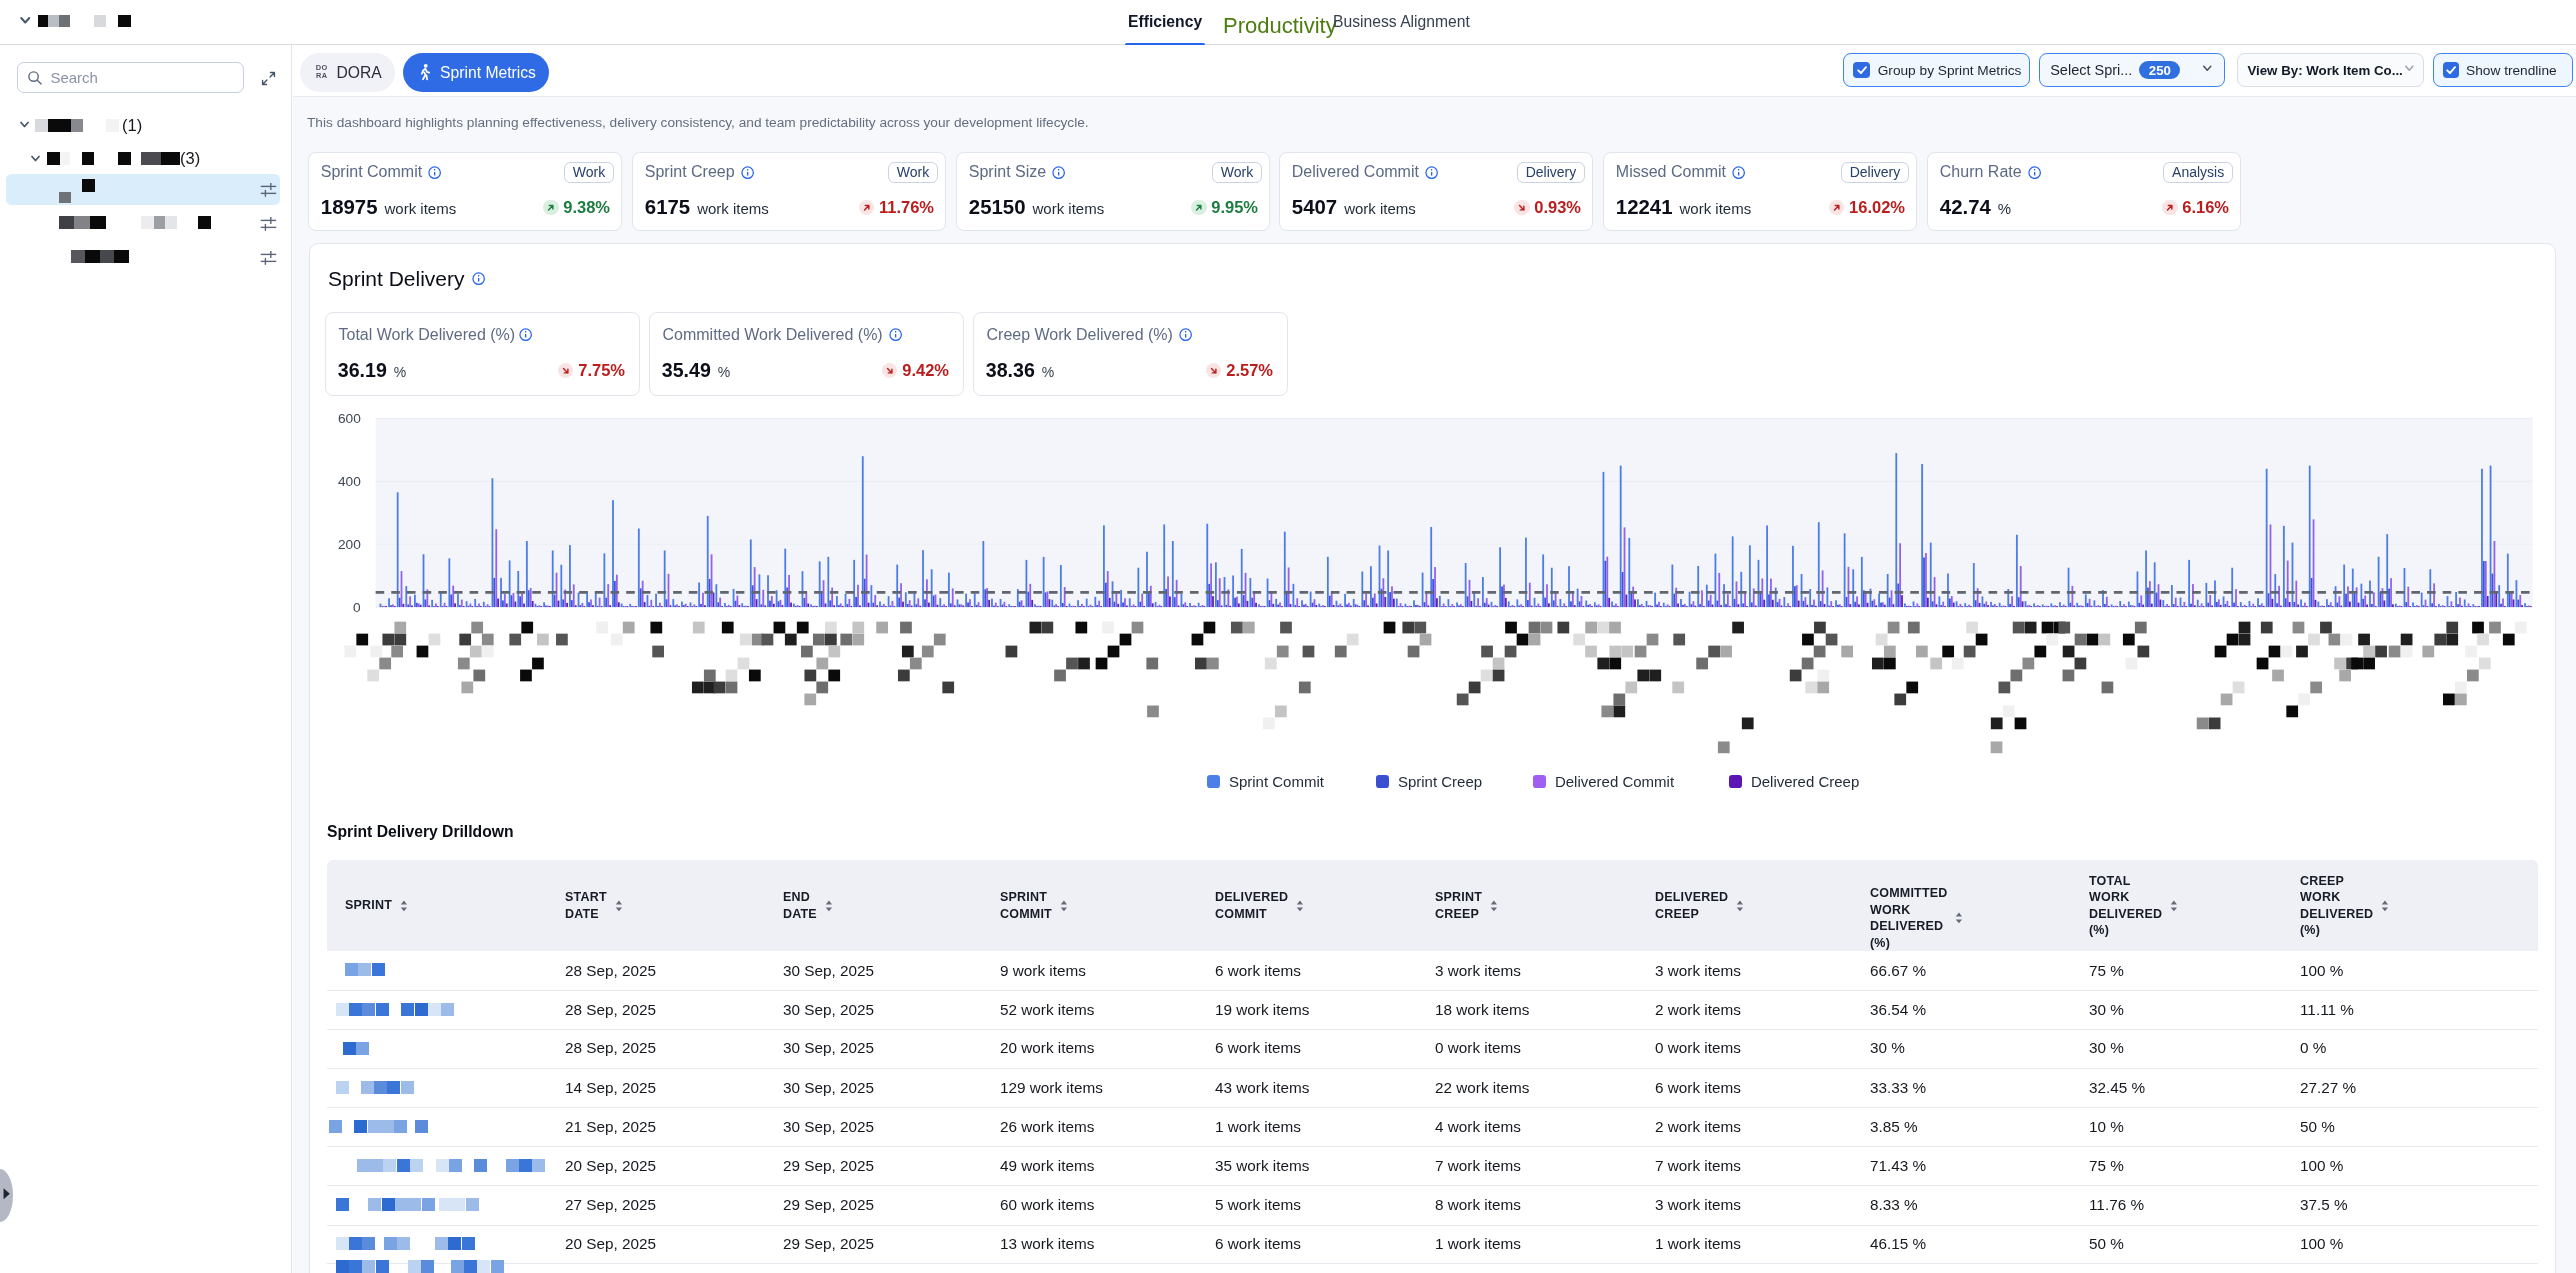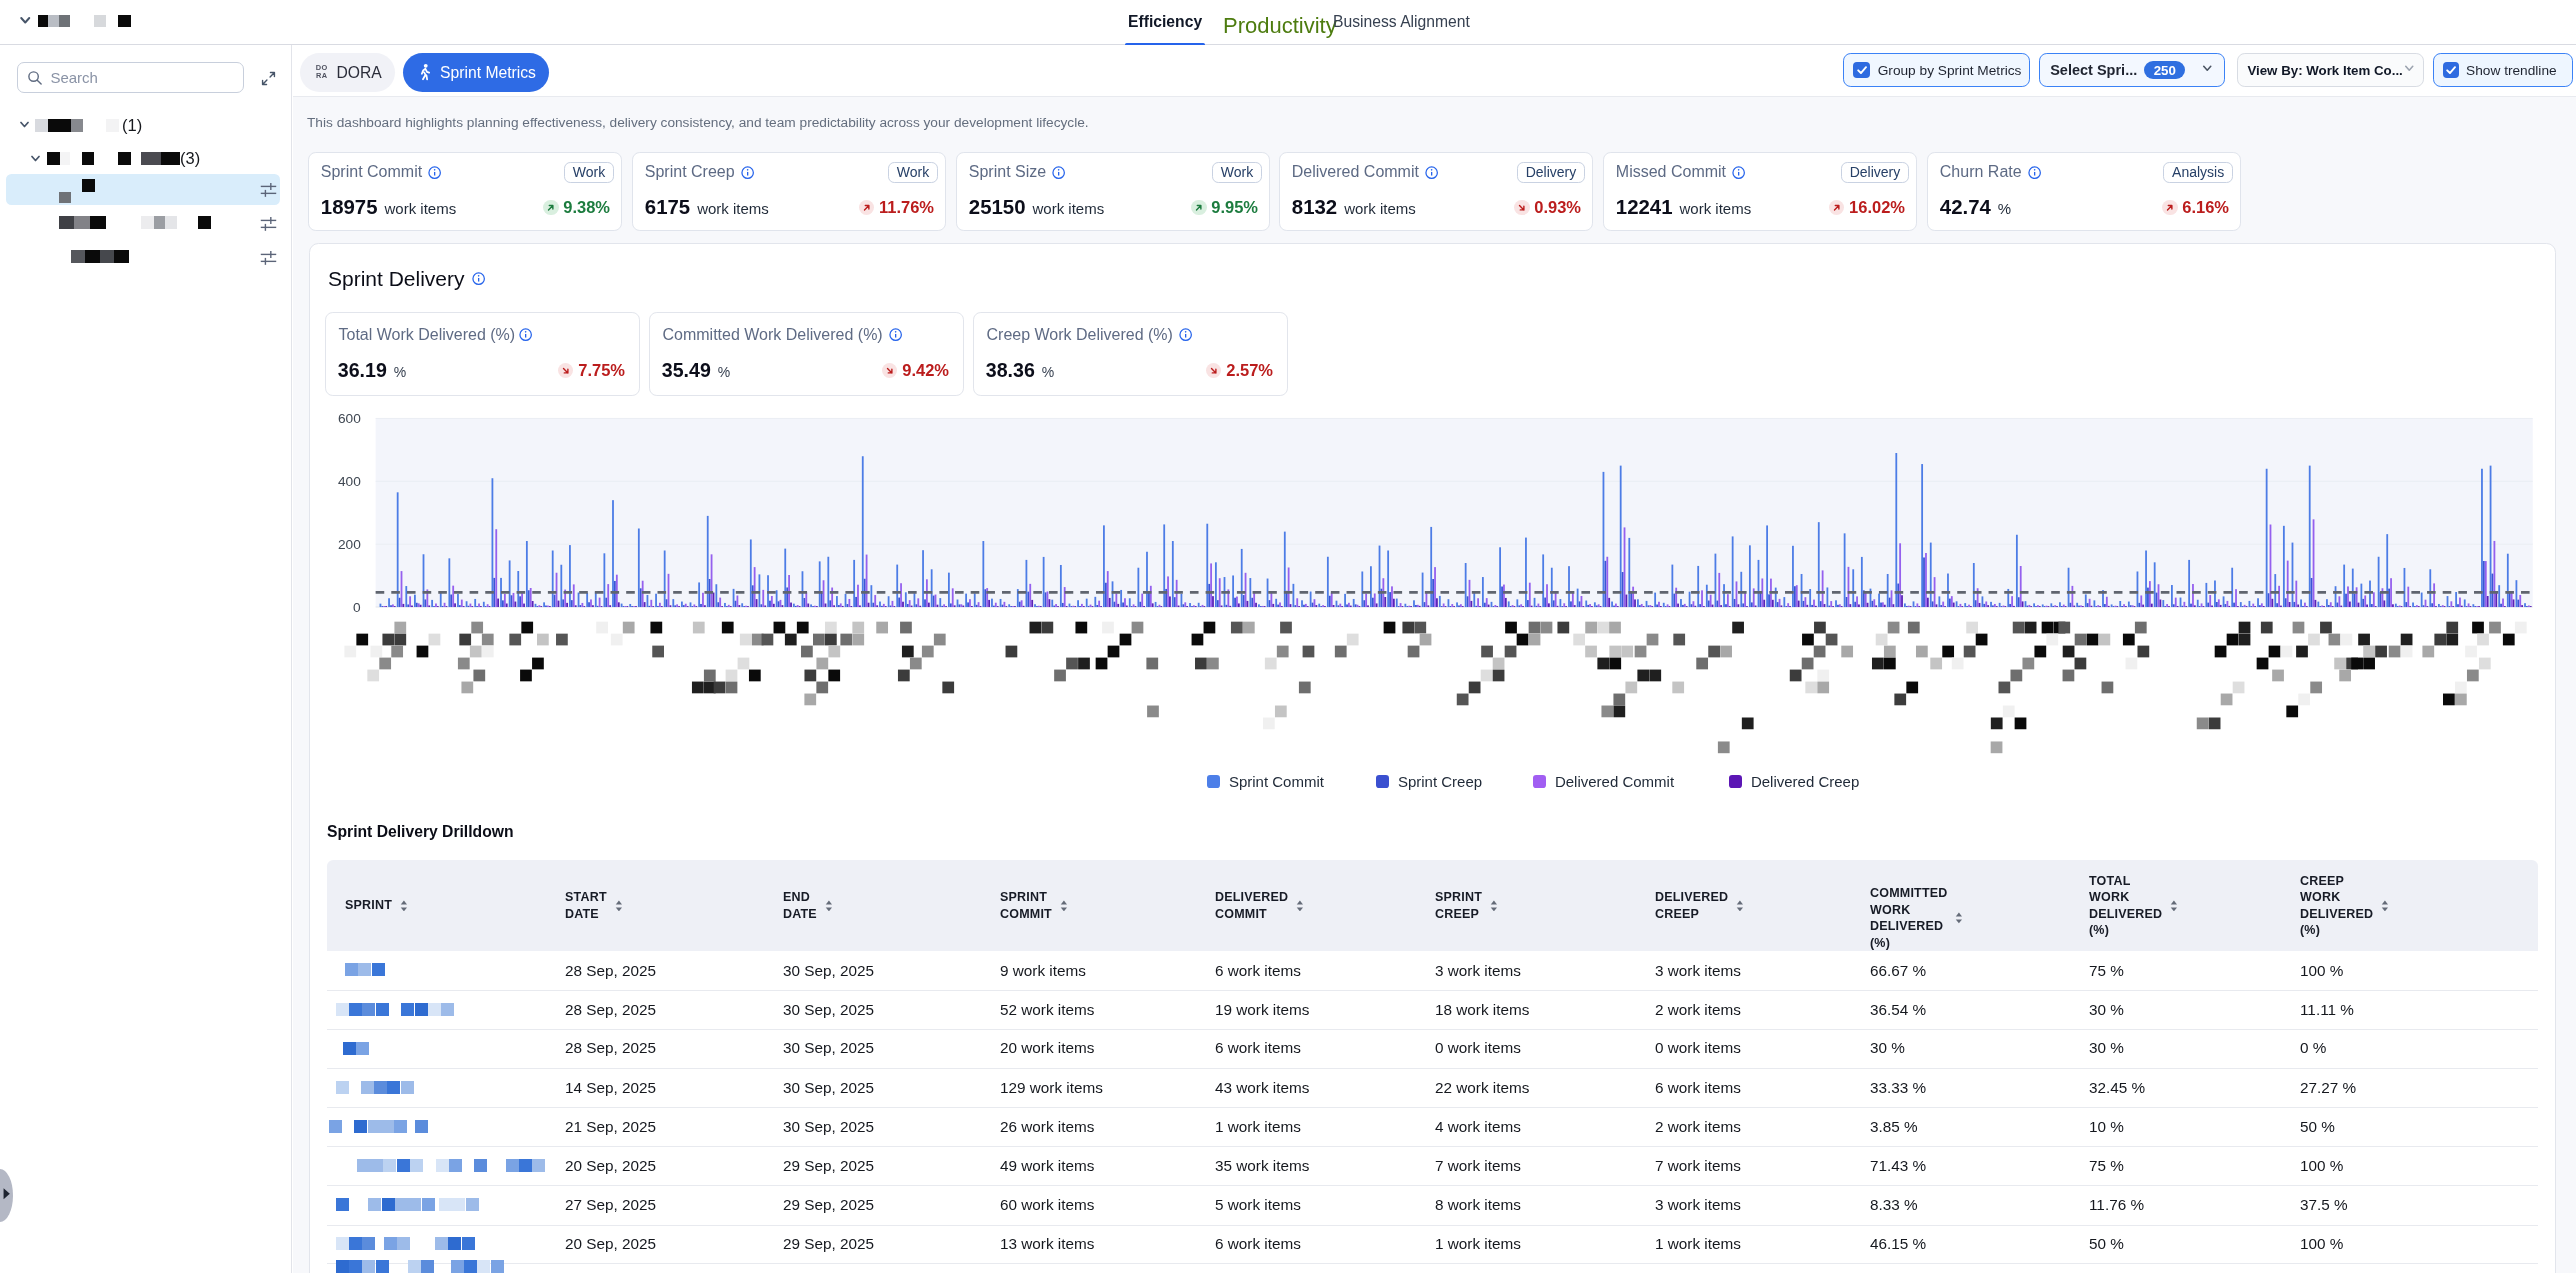--- a/index.html
+++ b/index.html
@@ -95,21 +95,21 @@
   </div>
 <div style="position:absolute;left:1843px;top:53px;width:187px;height:34px;background:#f0f7ff;border:1.2px solid #3b82f6;border-radius:7.8px;display:flex;align-items:center;padding:0 9.4px;gap:7.8px;white-space:nowrap">
     <div style="flex:none;width:16.5px;height:16.5px;border-radius:3.9px;background:#2e6be0;display:flex;align-items:center;justify-content:center">
       <svg width="10.2" height="8.6" viewBox="0 0 13 11">
         <path d="M1.5 5.5 L5 9 L11.5 1.5" fill="none" stroke="#fff" stroke-width="2.4" stroke-linecap="round" stroke-linejoin="round"></path>
       </svg>
     </div>
     <span style="font-size:13.7px;color:#1f2430">Group by Sprint Metrics</span>
   </div>
 <div style="position:absolute;left:2039px;top:53px;width:186px;height:34px;background:#f3f8ff;border:1.2px solid #3b82f6;border-radius:7.8px;display:flex;align-items:center;padding:0 10.2px;gap:7px;white-space:nowrap">
-    <span style="font-size:14.5px;font-weight:bold;color:#1f2430">Select Spri...</span>
+    <span style="font-size:14.5px;font-weight:normal;color:#1f2430">Select Spri...</span>
     <span style="background:#2f6fe0;color:#fff;font-size:13.3px;font-weight:bold;border-radius:10.2px;padding:1.6px 9.4px">250</span>
     <span style="margin-left:auto"><svg width="12.5" height="12.5" viewBox="0 0 16 16" style="flex:none">
         <path d="M3.5 5.5 L8 10.5 L12.5 5.5" fill="none" stroke="#4b5563" stroke-width="2" stroke-linecap="round" stroke-linejoin="round"></path>
       </svg></span>
   </div>
 <div style="position:absolute;left:2237px;top:53px;width:187px;height:34px;background:#fafbfc;border:0.8px solid #d8dce3;border-radius:7.8px;display:flex;align-items:center;padding:0 9.4px;white-space:nowrap">
     <span style="font-size:13.3px;font-weight:bold;color:#111827">View By: Work Item Co...</span>
     <span style="margin-left:auto"><svg width="12.5" height="12.5" viewBox="0 0 16 16" style="flex:none">
         <path d="M3.5 5.5 L8 10.5 L12.5 5.5" fill="none" stroke="#9ca3af" stroke-width="2" stroke-linecap="round" stroke-linejoin="round"></path>
       </svg></span>
@@ -196,21 +196,21 @@
     <div style="position:absolute;left:11.8px;top:10.2px;display:flex;align-items:center;gap:6.3px">
       <span style="font-size:16px;color:#5d6a84">Delivered Commit</span>
       <svg width="13.3" height="13.3" viewBox="0 0 17 17" style="flex:none">
         <circle cx="8.5" cy="8.5" r="7.3" fill="none" stroke="#2563eb" stroke-width="1.6"></circle>
         <line x1="8.5" y1="7.6" x2="8.5" y2="12.2" stroke="#2563eb" stroke-width="1.7"></line>
         <circle cx="8.5" cy="4.9" r="1.05" fill="#2563eb"></circle>
       </svg>
     </div>
     <div style="position:absolute;right:7px;top:8.6px;border:0.8px solid #c9d2e2;border-radius:6.3px;padding:1.6px 7.8px;font-size:14px;color:#274067">Delivery</div>
     <div style="position:absolute;left:11.8px;top:43px;display:flex;align-items:baseline;gap:7px">
-      <span style="font-size:20.4px;font-weight:bold;color:#0c0e1a">8132</span>
+      <span style="font-size:20.4px;font-weight:bold;color:#0c0e1a">5407</span>
       <span style="font-size:15px;color:#1f2937">work items</span>
     </div>
     <div style="position:absolute;right:11px;top:45px;display:flex;align-items:center;gap:4.7px">
       <div style="width:15.7px;height:15.7px;border-radius:50%;background:#f9e3e3;display:flex;align-items:center;justify-content:center">
         <svg width="9.4" height="9.4" viewBox="0 0 12 12">
           <path d="M3.2 3.2 L8.8 8.8 M4.2 8.8 H8.8 V4.2" fill="none" stroke="#bb1d1d" stroke-width="1.8" stroke-linecap="round" stroke-linejoin="round"></path>
         </svg>
       </div>
       <span style="font-size:16.5px;font-weight:bold;color:#bb1d1d">0.93%</span>
     </div>

